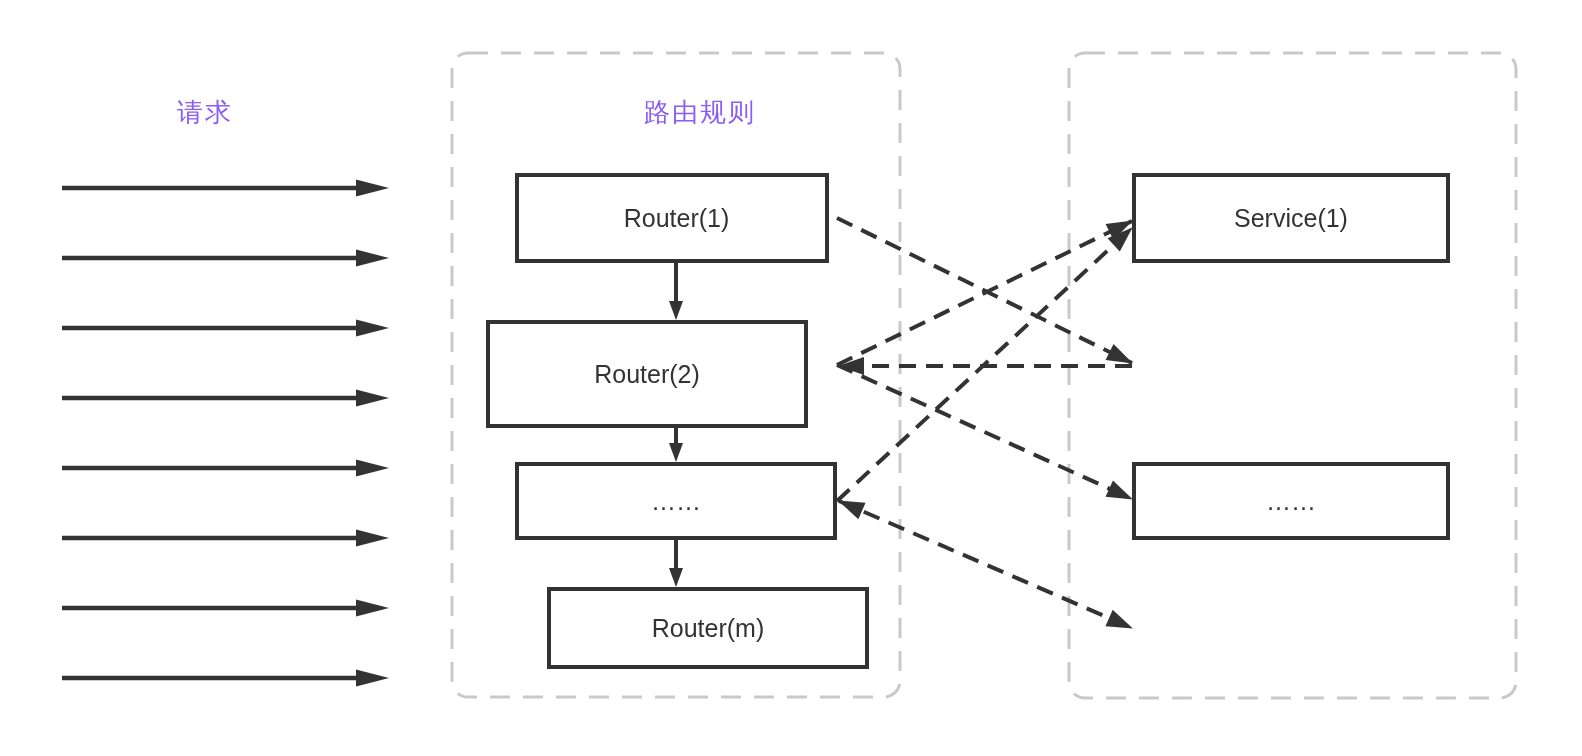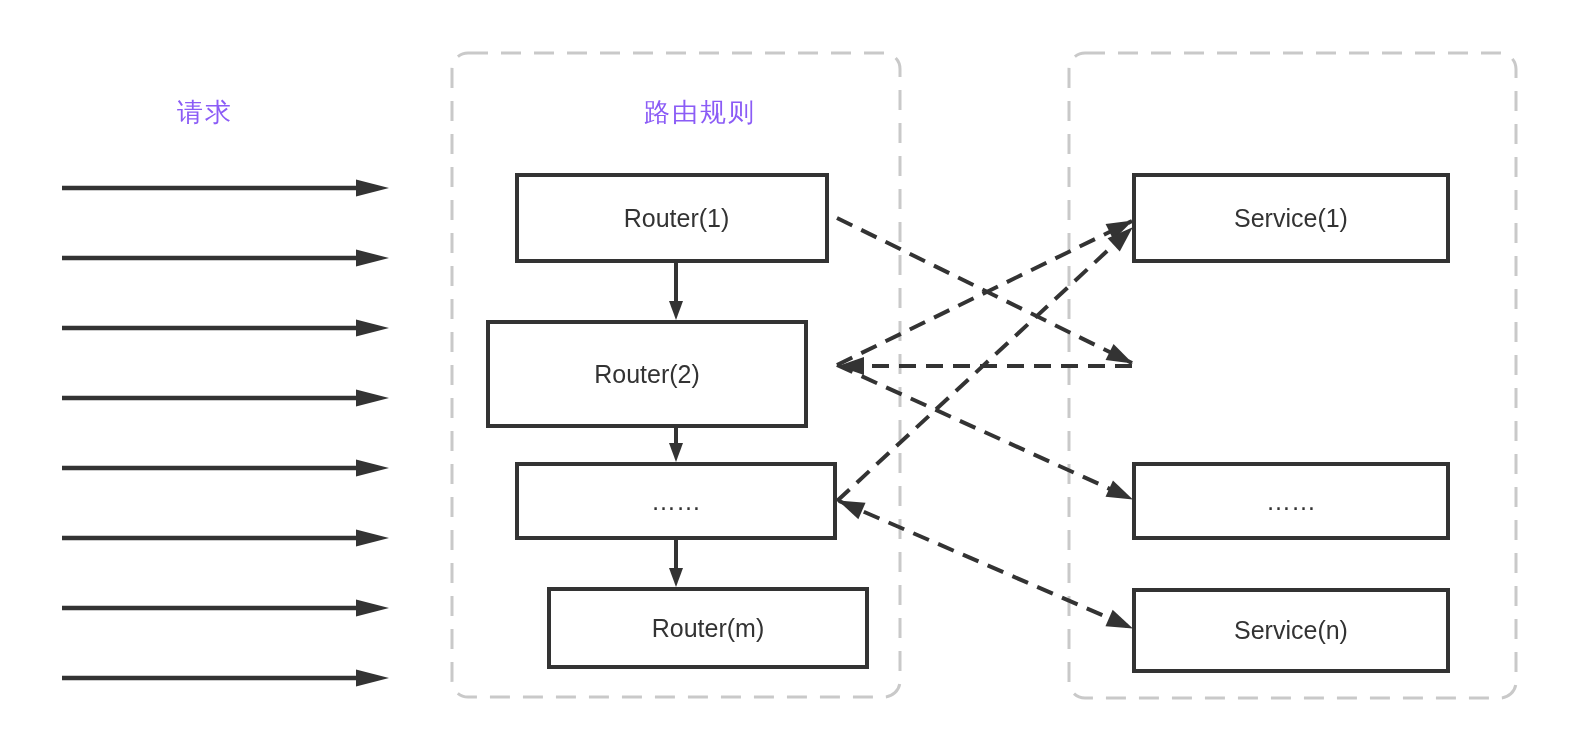--- a/index.html
+++ b/index.html
@@ -113,17 +113,14 @@
   <div class="node" style="left:531px; top:587px; width:322px; height:82px;margin-left:16px;">
     <span>Router(m)</span>
   </div>
 
   <div class="node" style="left:1132px; top:173px; width:318px; height:90px;">
     <span>Service(1)</span>
   </div>
   <div class="node" style="left:1132px; top:462px; width:318px; height:78px;">
     <span>……</span>
   </div>
-  <div class="node" style="left:1132px; top:588px; width:318px; height:85px;">
-    <span>Service(n)</span>
-  </div>
 
 </div>
 
 </body></html>

